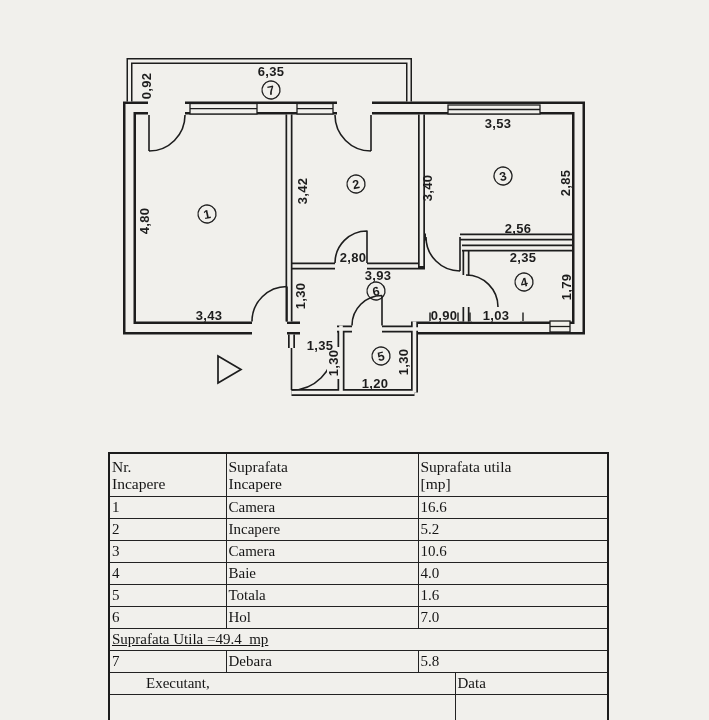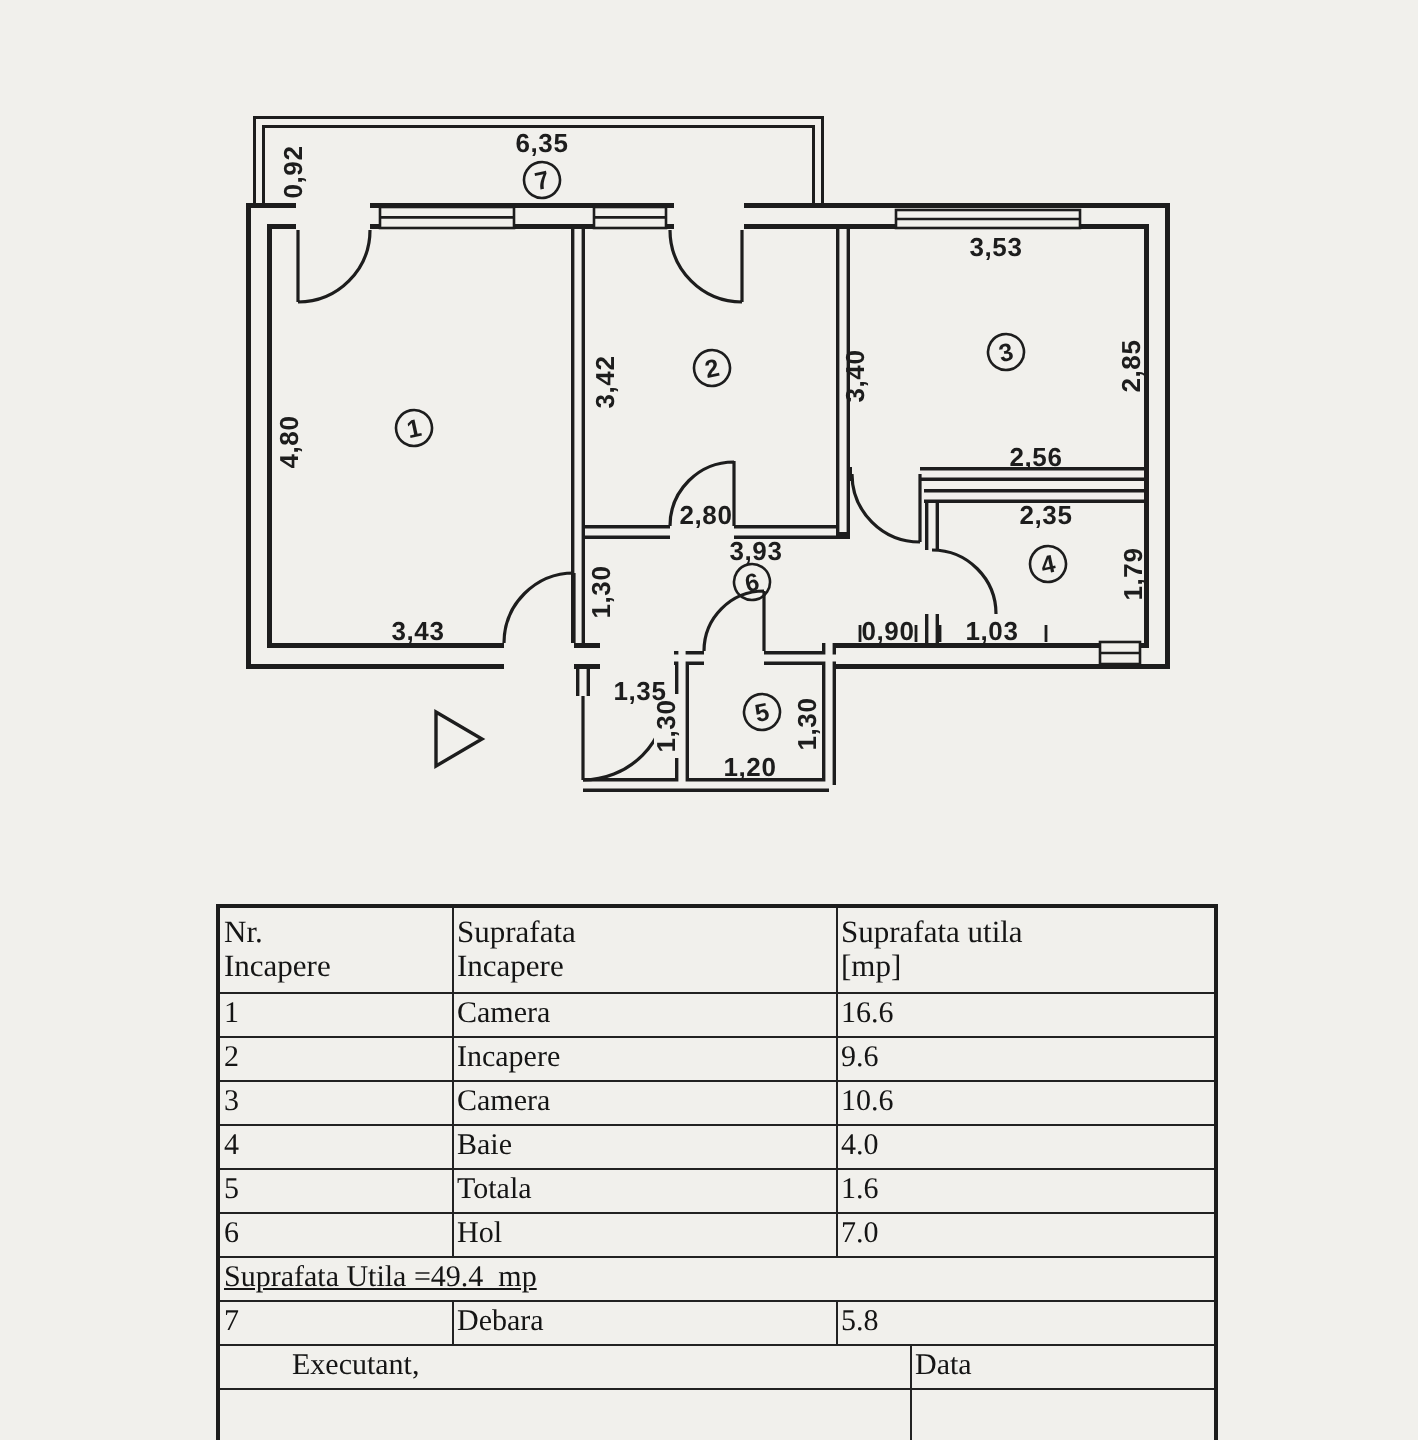--- a/index.html
+++ b/index.html
@@ -159,21 +159,21 @@
       </td>
     </tr>
     <tr class="r">
       <td>1</td>
       <td>Camera</td>
       <td colspan="2">16.6</td>
     </tr>
     <tr class="r">
       <td>2</td>
       <td>Incapere</td>
-      <td colspan="2">9.6</td>
+      <td colspan="2">5.2</td>
     </tr>
     <tr class="r">
       <td>3</td>
       <td>Camera</td>
       <td colspan="2">10.6</td>
     </tr>
     <tr class="r">
       <td>4</td>
       <td>Baie</td>
       <td colspan="2">4.0</td>

